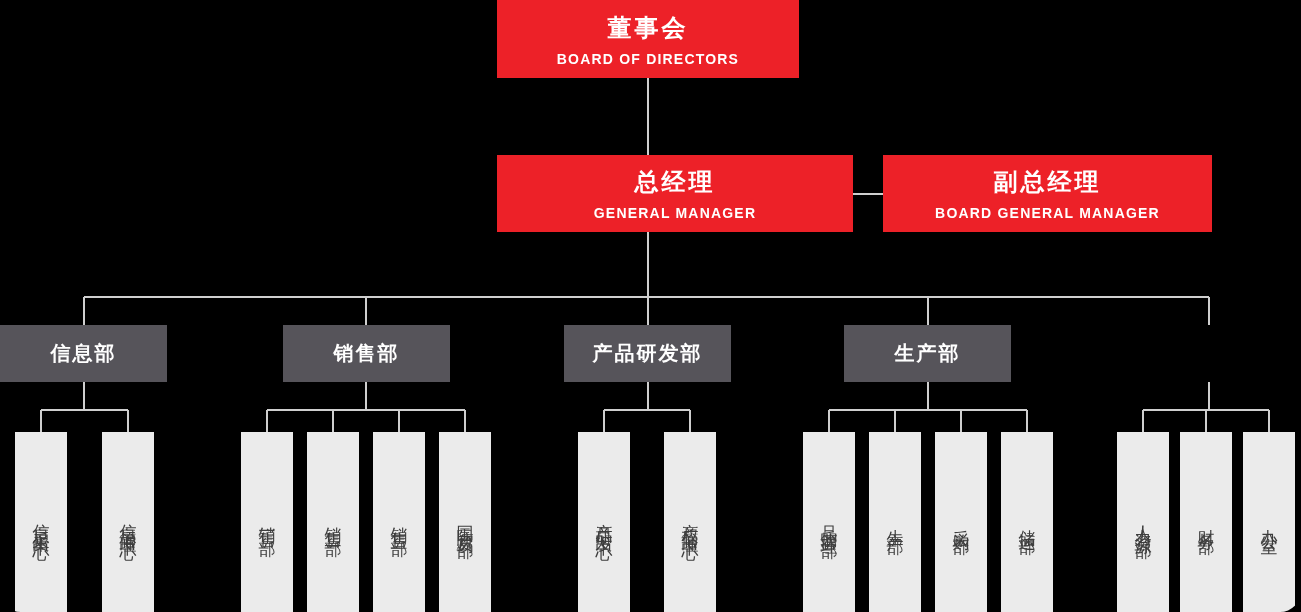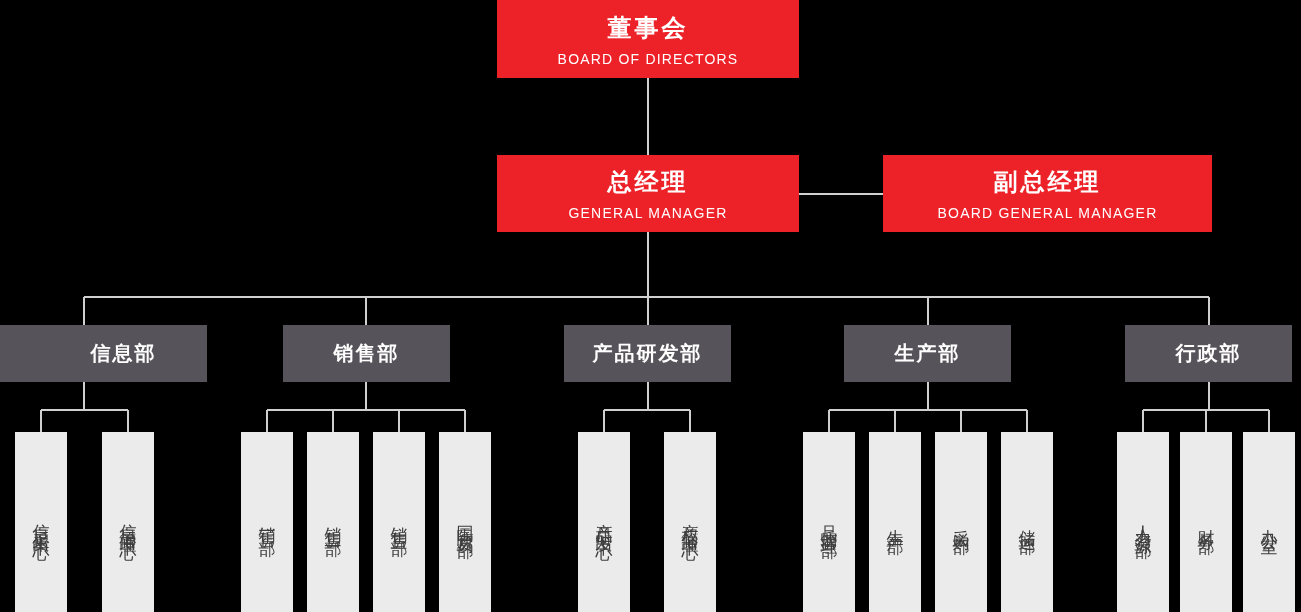--- a/index.html
+++ b/index.html
@@ -7,20 +7,21 @@
     padding: 0;
     background: #000000;
     font-family: "Liberation Sans", "DejaVu Sans", sans-serif;
   }
   .canvas {
     position: relative;
     width: 1301px;
     height: 612px;
     background: #000000;
     overflow: hidden;
+    border-radius: 21px;
   }
   .connectors {
     position: absolute;
     left: 0;
     top: 0;
     width: 1301px;
     height: 612px;
   }
   .red-box {
     position: absolute;
@@ -32,43 +33,43 @@
     justify-content: center;
     text-align: center;
   }
   .red-box .cn {
     font-size: 24px;
     font-weight: 700;
     letter-spacing: 3px;
   }
   .red-box .en {
     font-size: 14px;
-    font-weight: 400;
+    font-weight: 700;
     letter-spacing: 1.2px;
     margin-top: 7px;
   }
   .box-board { left: 497px; top: 0;     width: 302px; height: 78px; }
-  .box-gm    { left: 497px; top: 155px; width: 302px; height: 77px; }
+  .box-gm    { left: 497px; top: 155px; width: 356px; height: 77px; }
   .box-vgm   { left: 883px; top: 155px; width: 329px; height: 77px; }
 
   .dept {
     position: absolute;
     top: 325px;
     height: 57px;
     width: 167px;
     background: #56545a;
     color: #ffffff;
     display: flex;
     align-items: center;
     justify-content: center;
     font-size: 20px;
     font-weight: 600;
     letter-spacing: 2px;
   }
-  .dept-1 { left: 0px; padding-left: 40px; }
+  .dept-1 { left: 0px; }
   .dept-2 { left: 283px; }
   .dept-3 { left: 564px; }
   .dept-4 { left: 844px; }
   .dept-5 { left: 1125px; }
 
   .sub {
     position: absolute;
     top: 432px;
     width: 52px;
     height: 180px;
@@ -151,21 +152,20 @@
 
   <div class="red-box box-vgm">
     <div class="cn">副总经理</div>
     <div class="en">BOARD GENERAL MANAGER</div>
   </div>
 
   <div class="dept dept-1">信息部</div>
   <div class="dept dept-3">产品研发部</div>
   <div class="dept dept-2">销售部</div>
   <div class="dept dept-4">生产部</div>
-  <div class="dept dept-5">行政部</div>
 
   <div class="sub" style="left:15px">信息采集中心</div>
   <div class="sub" style="left:102px">信息管理中心</div>
 
   <div class="sub" style="left:241px">销售一部</div>
   <div class="sub" style="left:307px">销售二部</div>
   <div class="sub" style="left:373px">销售三部</div>
   <div class="sub" style="left:439px">国际贸易部</div>
 
   <div class="sub" style="left:578px">产品研发中心</div>

